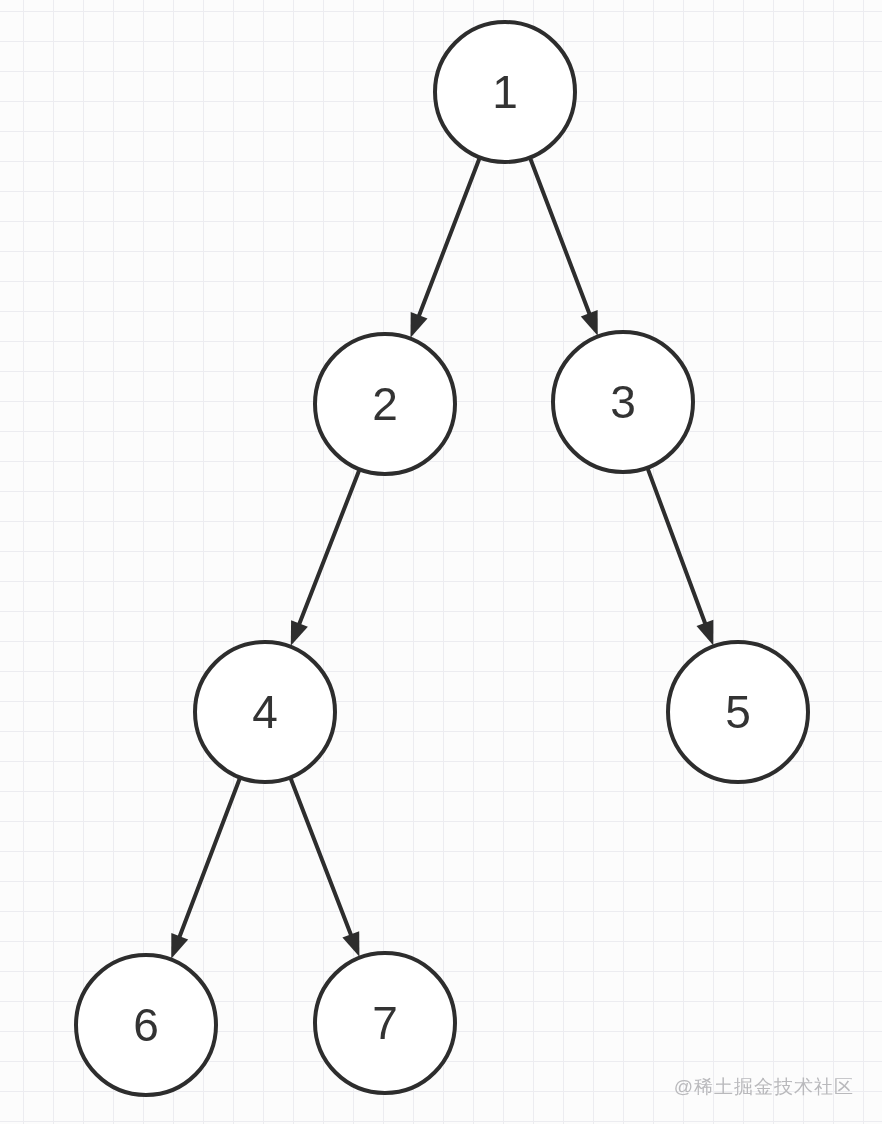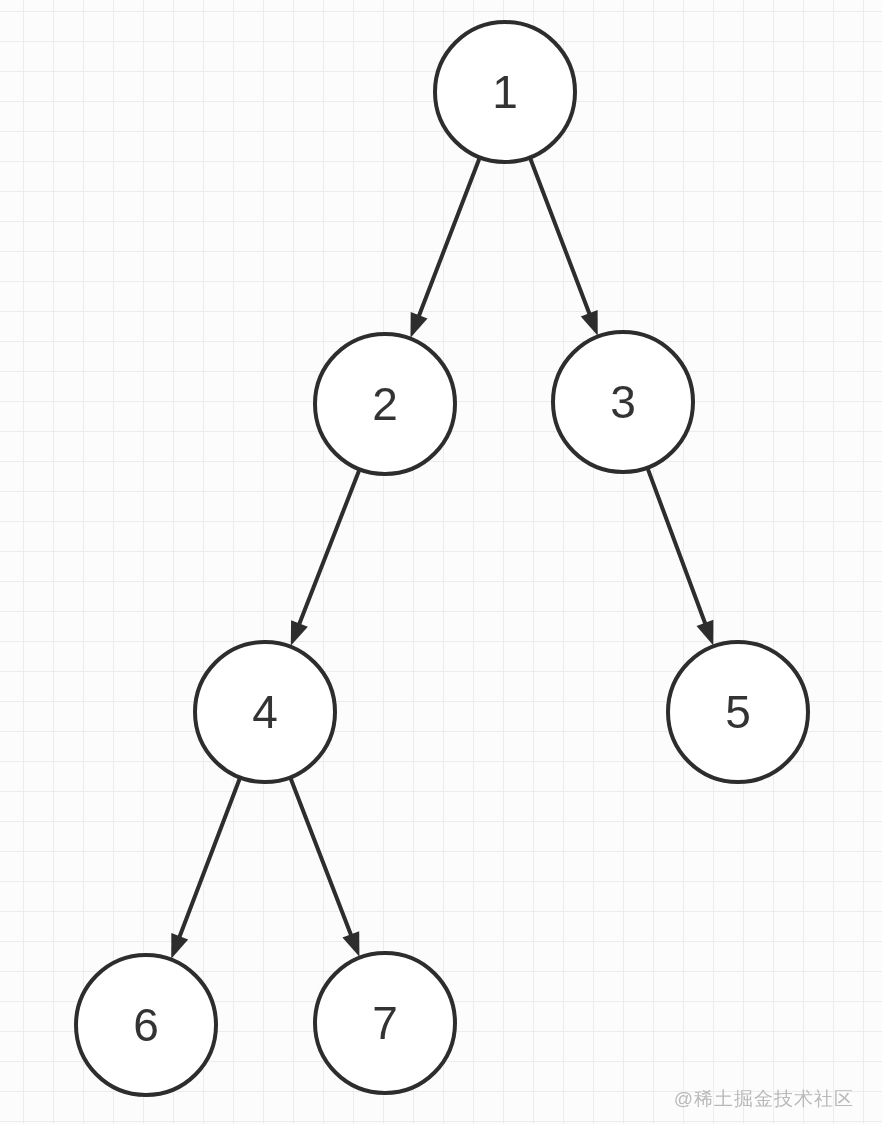--- a/index.html
+++ b/index.html
@@ -34,21 +34,21 @@
     font-size: 46px;
     text-anchor: middle;
   }
   .edge-line {
     stroke-width: 4px;
     stroke-linecap: round;
   }
   .watermark {
     position: absolute;
     right: 28px;
-    bottom: 12px;
+    bottom: 24px;
     font-size: 19px;
     letter-spacing: 1px;
     color: #b9b9bc;
     user-select: none;
   }
 </style>
 </head>
 <body>
 
 <div class="canvas">

